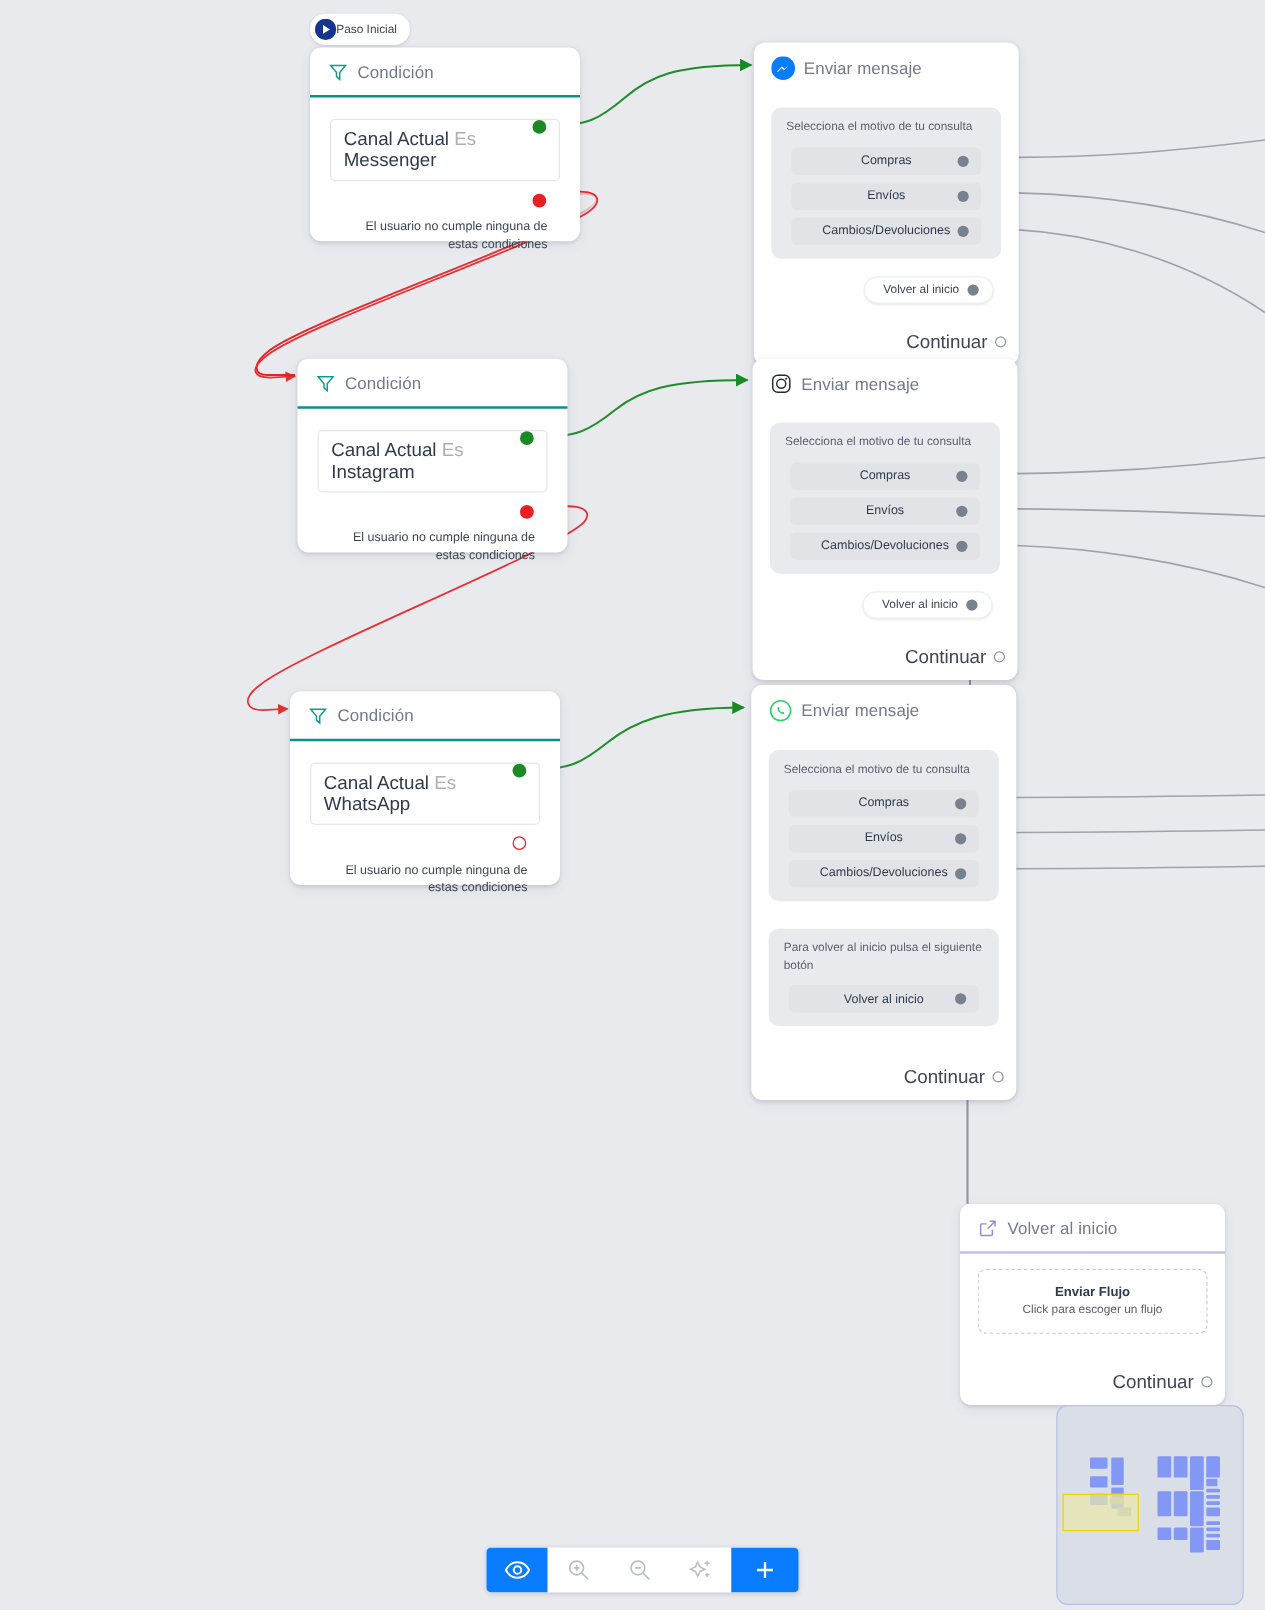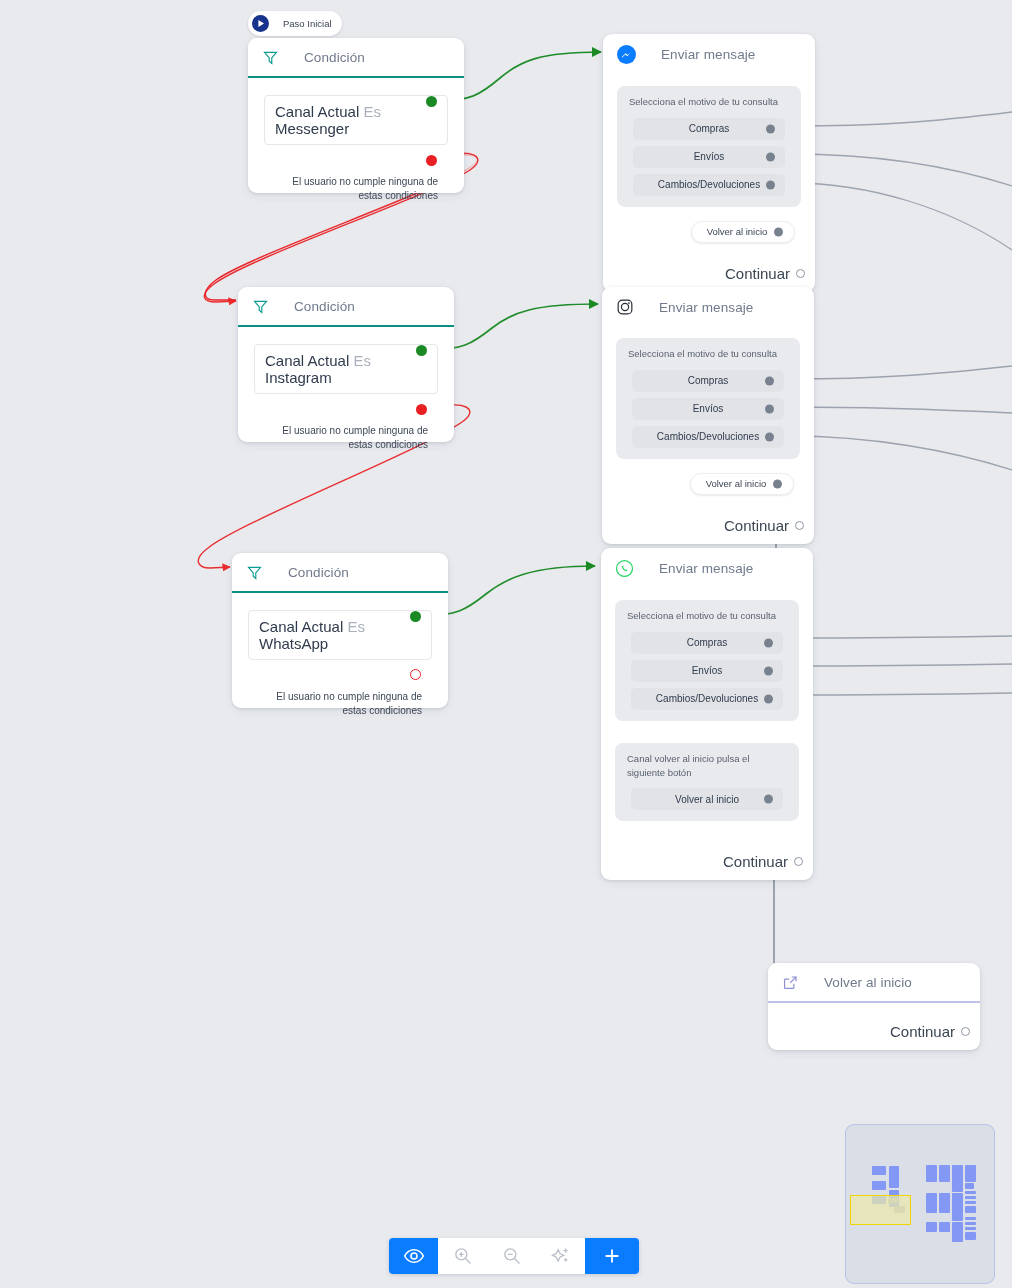--- a/index.html
+++ b/index.html
@@ -15,21 +15,21 @@
   svg.edges { position:absolute; left:0; top:0; width:1012px; height:1288px; overflow:visible; pointer-events:none; }
 
   
   .node {
     position:absolute;
     background:#fff;
     border-radius:9px;
     box-shadow:0 1px 3px rgba(40,50,70,.13), 0 3px 10px rgba(40,50,70,.07);
   }
   .node-head {
-    display:flex; align-items:center; gap:25px;
+    display:flex; align-items:center; gap:7px;
     padding:11px 14px 10px 14px;
   }
   .node-head .title {
     font-size:13.5px; color:#707a8c; letter-spacing:.1px;
   }
   .head-rule { height:2px; margin:0; }
   .rule-teal { background:#0d8f84; }
   .rule-purple { background:#bfc2e8; height:1.5px; }
   .node-body { padding:12px 14px 10px 14px; }
 
@@ -121,21 +121,21 @@
     border-radius:7px;
     padding:12px 10px 13px 10px;
     text-align:center;
   }
   .flow-drop .t1 { font-size:10.5px; font-weight:bold; color:#2f3b4c; margin-bottom:2px; }
   .flow-drop .t2 { font-size:9.5px; color:#59616f; }
 
   
   .paso {
     position:absolute;
-    display:flex; align-items:center; gap:14px;
+    display:flex; align-items:center; gap:0;
     background:#fff;
     border-radius:14px;
     padding:4px 10px 4px 4px;
     box-shadow:0 1px 3px rgba(40,50,70,.15);
   }
   .paso .lbl { font-size:9.5px; color:#3c4654; }
 
   
   #toolbar {
     position:absolute; left:389px; top:1238px;
@@ -402,21 +402,21 @@
         <div class="qr">
           <span class="label">Envíos</span>
           <span class="knob"></span>
         </div>
         <div class="qr">
           <span class="label">Cambios/Devoluciones</span>
           <span class="knob"></span>
         </div>
       </div>
       <div class="bubble-group" style="margin-top:22px;">
-        <p class="bubble-text">Canal volver al inicio pulsa el siguiente botón</p>
+        <p class="bubble-text">Para volver al inicio pulsa el siguiente botón</p>
         <div class="qr">
           <span class="label">Volver al inicio</span>
           <span class="knob"></span>
         </div>
       </div>
     </div>
     <div class="continuar">
       <span>Continuar</span>
       <span class="oring"></span>
     </div>
@@ -427,20 +427,26 @@
       <span style="display:inline-flex;">
         <svg width="17" height="17" viewBox="0 0 20 20" fill="none" stroke="#8b8fd4" stroke-width="1.4">
           <path d="M11.5,3.5 L16.5,3.5 L16.5,8.5"></path>
           <path d="M16.5,3.5 L9.5,10.5"></path>
           <path d="M14,11.5 L14,16 C14,16.6 13.6,17 13,17 L4,17 C3.4,17 3,16.6 3,16 L3,7 C3,6.4 3.4,6 4,6 L8.5,6"></path>
         </svg>
       </span>
       <span class="title">Volver al inicio</span>
     </div>
     <div class="head-rule rule-purple"></div>
+    <div class="node-body">
+      <div class="flow-drop">
+        <div class="t1">Enviar Flujo</div>
+        <div class="t2">Click para escoger un flujo</div>
+      </div>
+    </div>
     <div class="continuar" style="padding-top:20px;">
       <span>Continuar</span>
       <span class="oring"></span>
     </div>
   </div>
 
   <div id="toolbar">
     <div class="tb-btn active">
       <span style="display:inline-flex;">
         <svg width="22" height="22" viewBox="0 0 24 24" fill="none" stroke="#fff" stroke-width="1.7">

